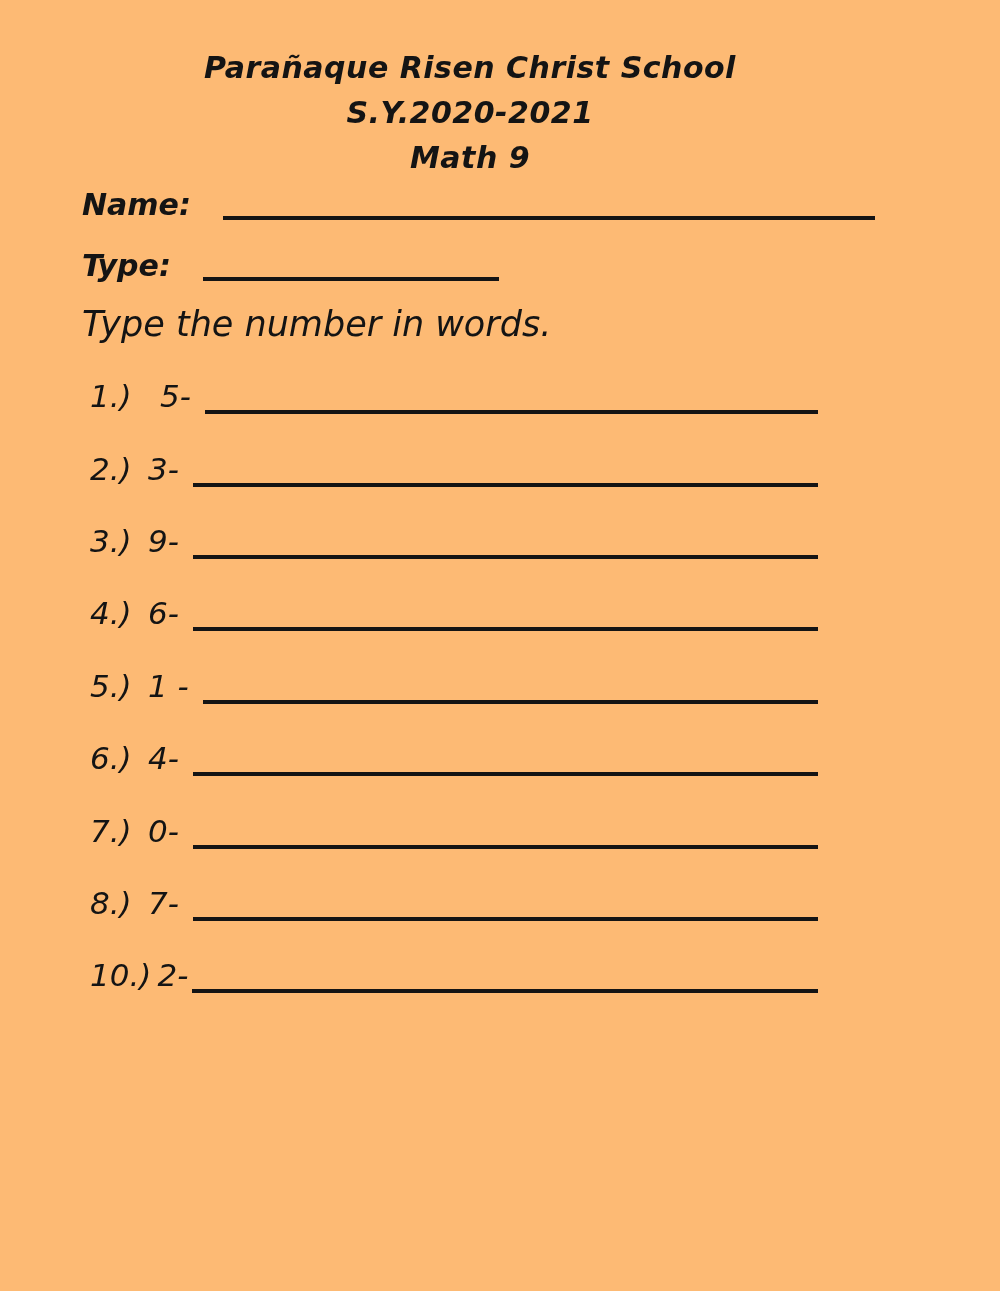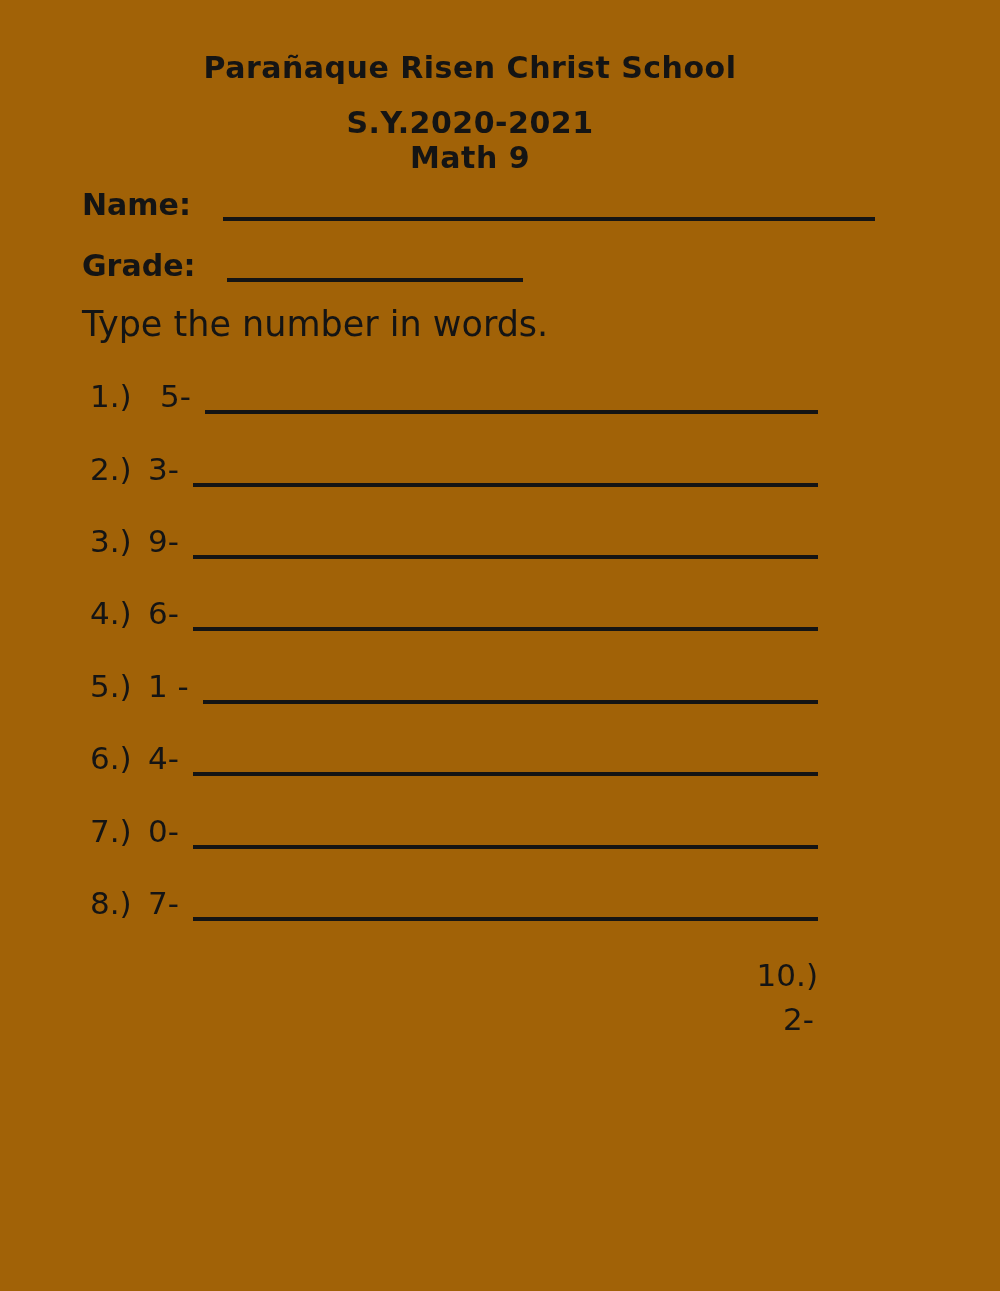--- a/index.html
+++ b/index.html
@@ -11,44 +11,45 @@
     width: 1000px;
     height: 1291px;
     position: relative;
     font-family: "DejaVu Sans", sans-serif;
     color: #141414;
     overflow: hidden;
   }
   .page {
     position: absolute;
     inset: 0;
-    background: #a16207;
+    background: #fdba74;
+    font-style: italic;
   }
   
   .header-line {
     position: absolute;
     left: 0;
     width: 940px;
     text-align: center;
     font-weight: bold;
     font-size: 30px;
     line-height: 36px;
     letter-spacing: 0.5px;
     white-space: nowrap;
   }
   .header-school  { top: 50px; }
-  .header-sy      { top: 105px; }
+  .header-sy      { top: 95px; }
   .header-subject { top: 140px; }
 
   
   .info-row {
     position: absolute;
     left: 82px;
     display: flex;
-    align-items: center;
+    align-items: flex-start;
     font-weight: bold;
     font-size: 30px;
     line-height: 38px;
     white-space: nowrap;
     gap: 16px;
   }
   .info-row .blank {
     border-bottom: 4px solid #141414;
     margin-left: 16px;
     margin-bottom: 2px;
@@ -94,40 +95,40 @@
     margin-bottom: 4px;
   }
   .r1  { top: 374px; }
   .r2  { top: 447px; }
   .r3  { top: 519px; }
   .r4  { top: 591px; }
   .r5  { top: 664px; }
   .r6  { top: 736px; }
   .r7  { top: 809px; }
   .r8  { top: 881px; }
-  .r9  { top: 953px; flex-direction: column; }
+  .r9  { top: 953px; }
   .r1 .item-number { margin-left: 20px; }
   .r9 .item-number { margin-left: 6px; margin-right: 4px; }
 </style>
 </head>
 <body>
 
 <div class="page">
 
   <div class="header-line header-school">Parañaque Risen Christ School</div>
   <div class="header-line header-sy">S.Y.2020-2021</div>
   <div class="header-line header-subject">Math 9</div>
 
   <div class="info-row name-row">
     <span class="info-label">Name:</span>
     <span class="blank"></span>
   </div>
 
   <div class="info-row grade-row">
-    <span class="info-label">Grade:</span>
+    <span class="info-label">Type:</span>
     <span class="blank"></span>
   </div>
 
   <div class="instruction">Type the number in words.</div>
 
   <div class="item-row r1">
     <span class="item-label">1.)</span>
     <span class="item-number">5-</span>
     <span class="answer-blank"></span>
   </div>

